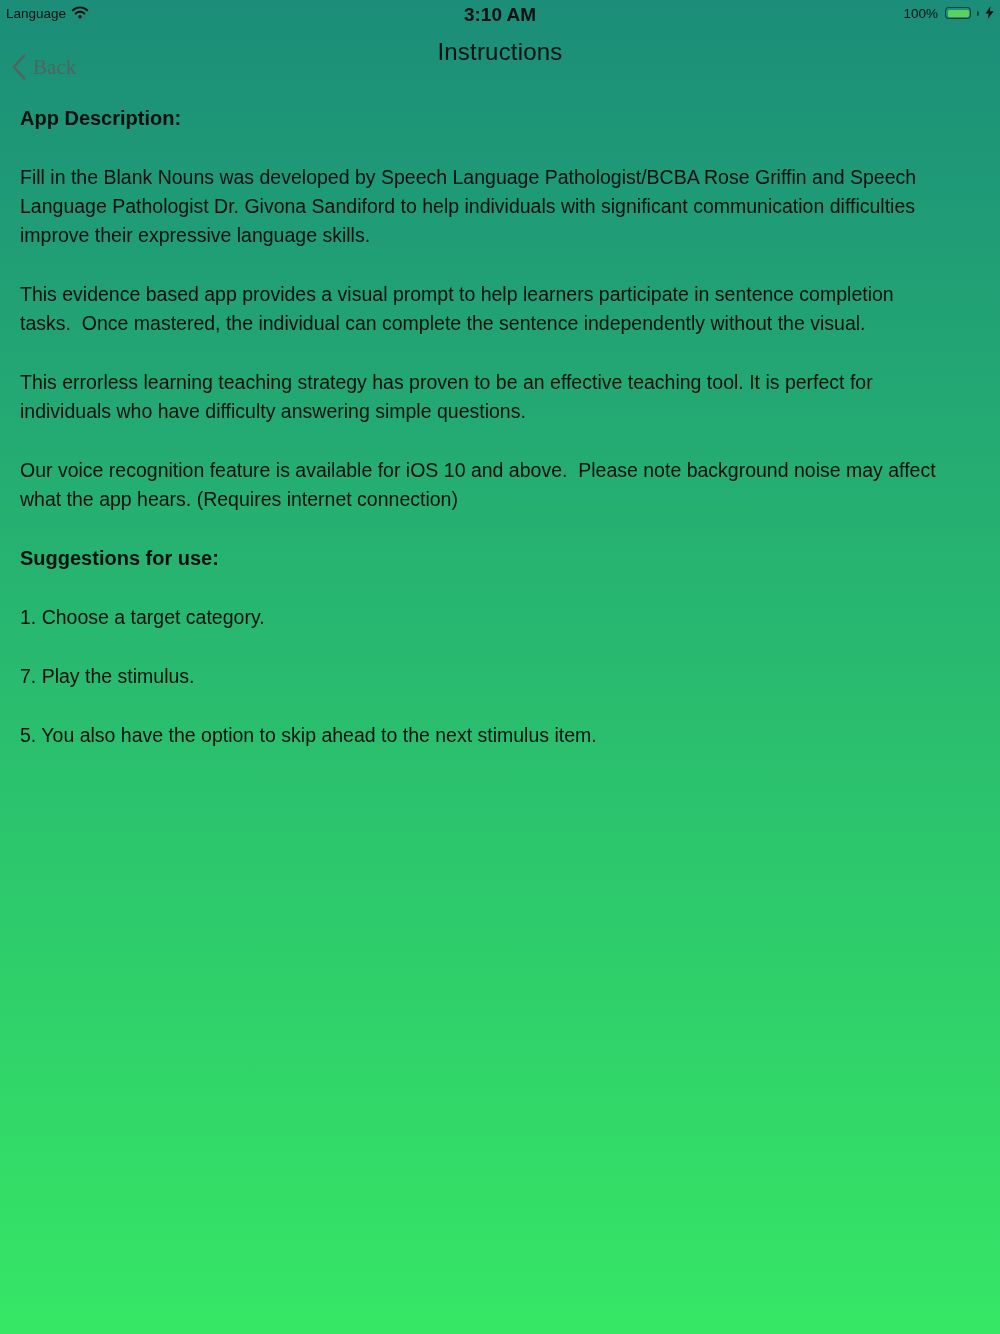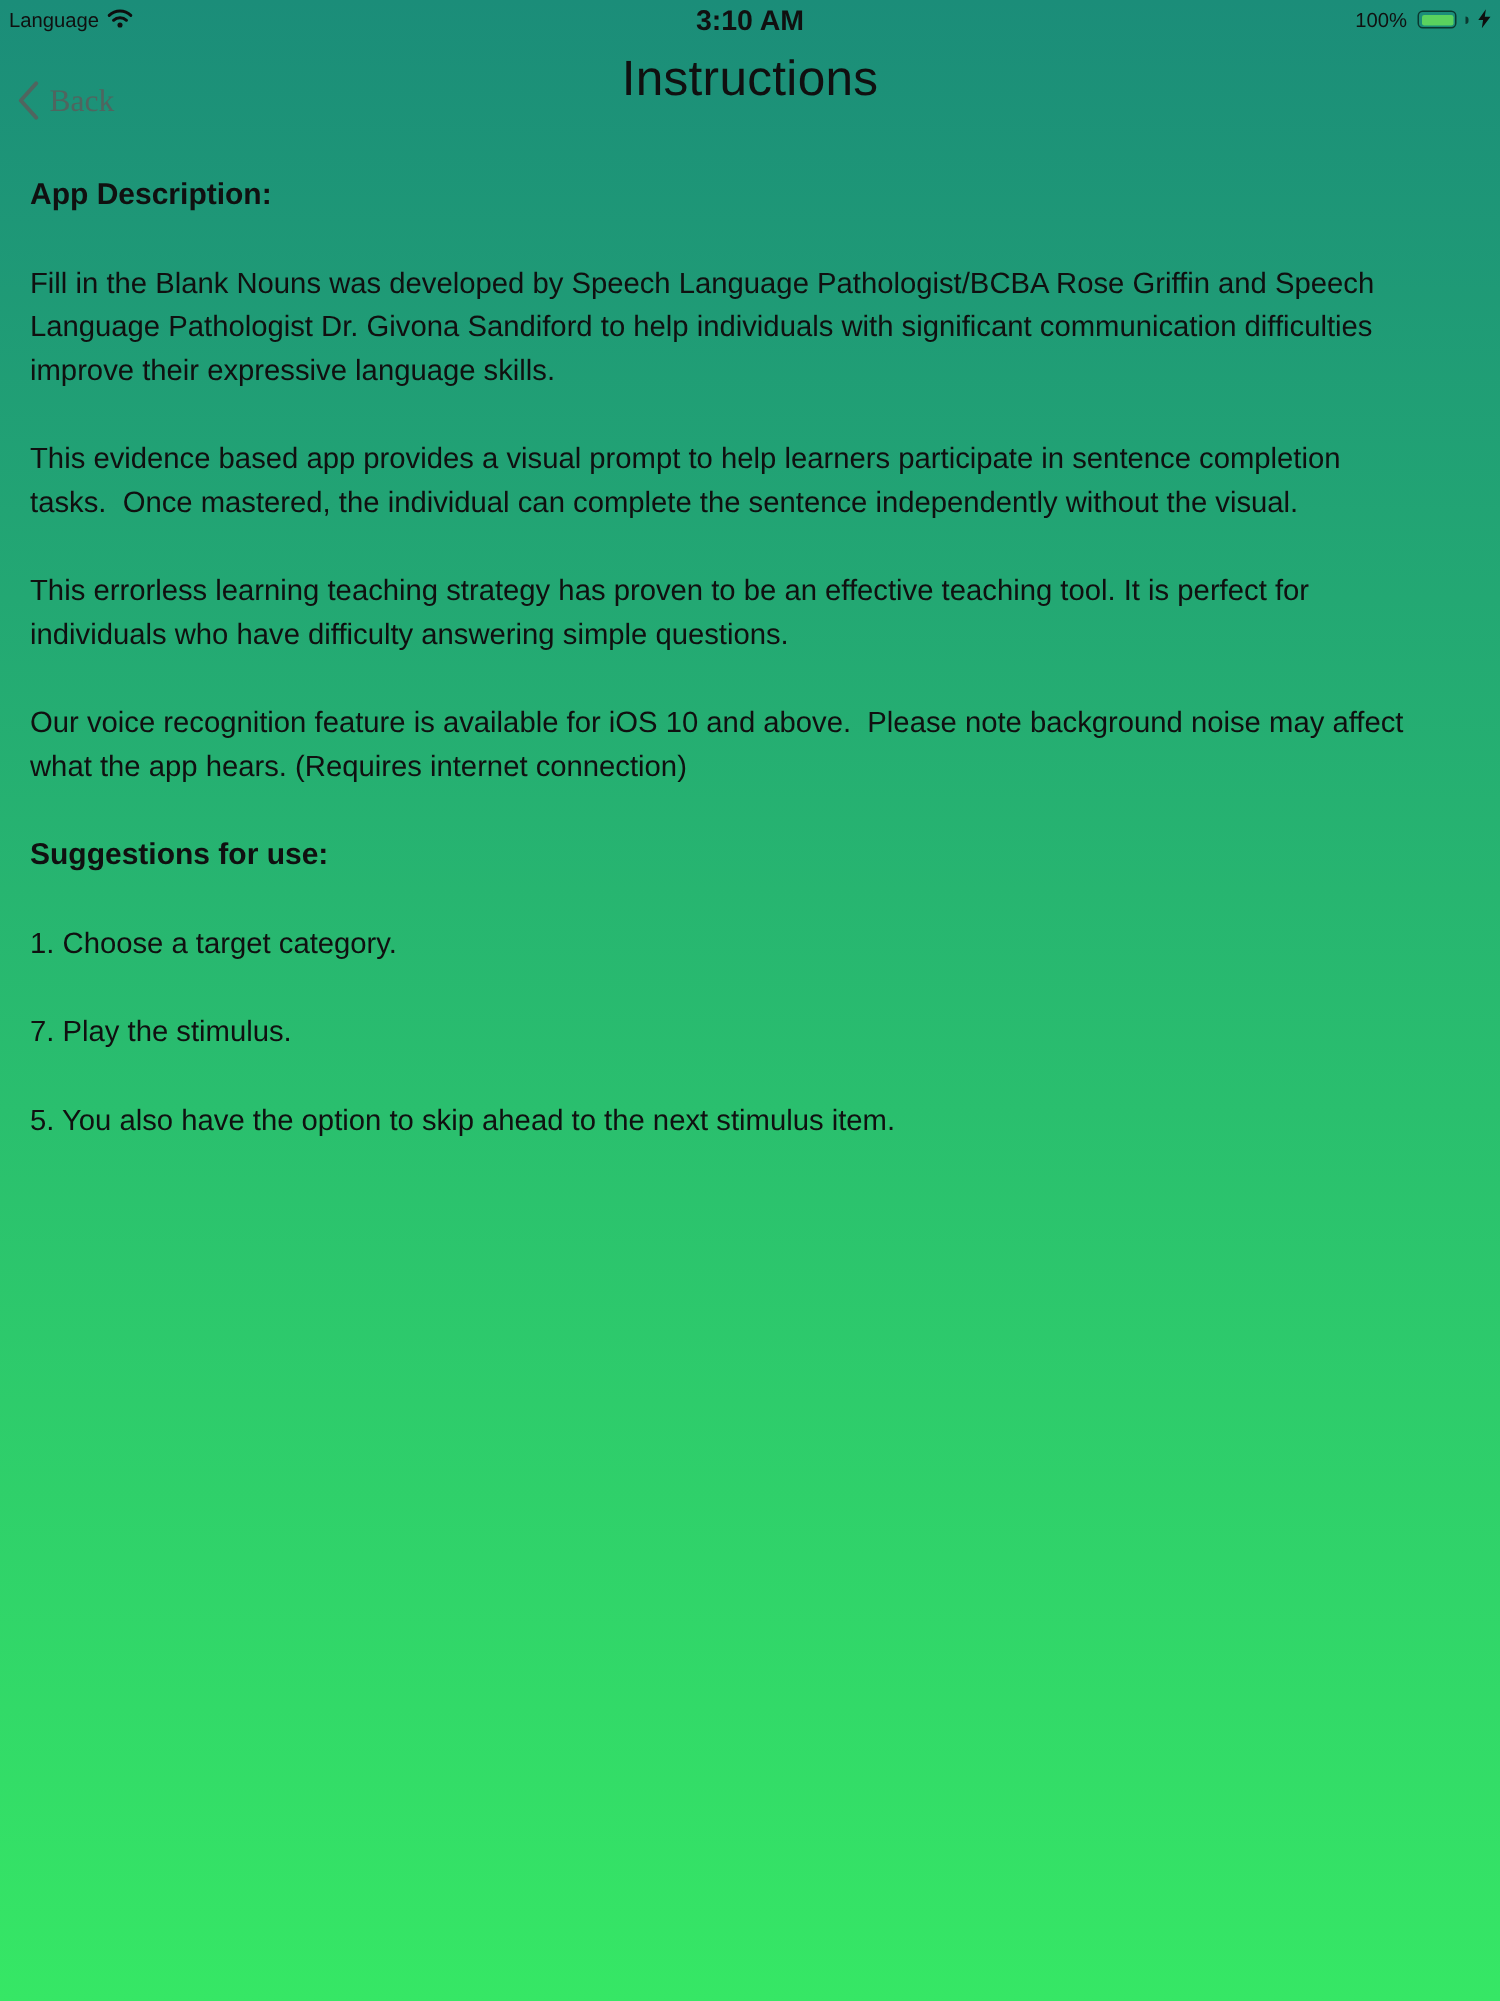--- a/index.html
+++ b/index.html
@@ -61,21 +61,21 @@
 
   
   .nav-bar{
     position:relative;
     height:56px;
     display:flex;
     align-items:center;
     justify-content:center;
   }
   .nav-title{
-    font-size:33px;
+    font-size:24px;
     font-weight:500;
     letter-spacing:0.2px;
     color:var(--text);
   }
   .back-button{
     position:absolute;
     left:12px; top:0; bottom:0;
     display:flex;
     align-items:flex-end;
     gap:7px;
@@ -90,21 +90,21 @@
   
   .content{
     padding:24px 55px 0 20px;
     font-size:19.5px;
     line-height:29px;
   }
   .content h2{
     font-size:20px;
     font-weight:700;
     line-height:29px;
-    margin:12px 0 30px 0;
+    margin:0 0 30px 0;
   }
   .content p{
     margin:0 0 30px 0;
     white-space:pre-wrap;
   }
   .steps p{ margin:0 0 30px 0; }
 </style>
 </head>
 <body>
 

